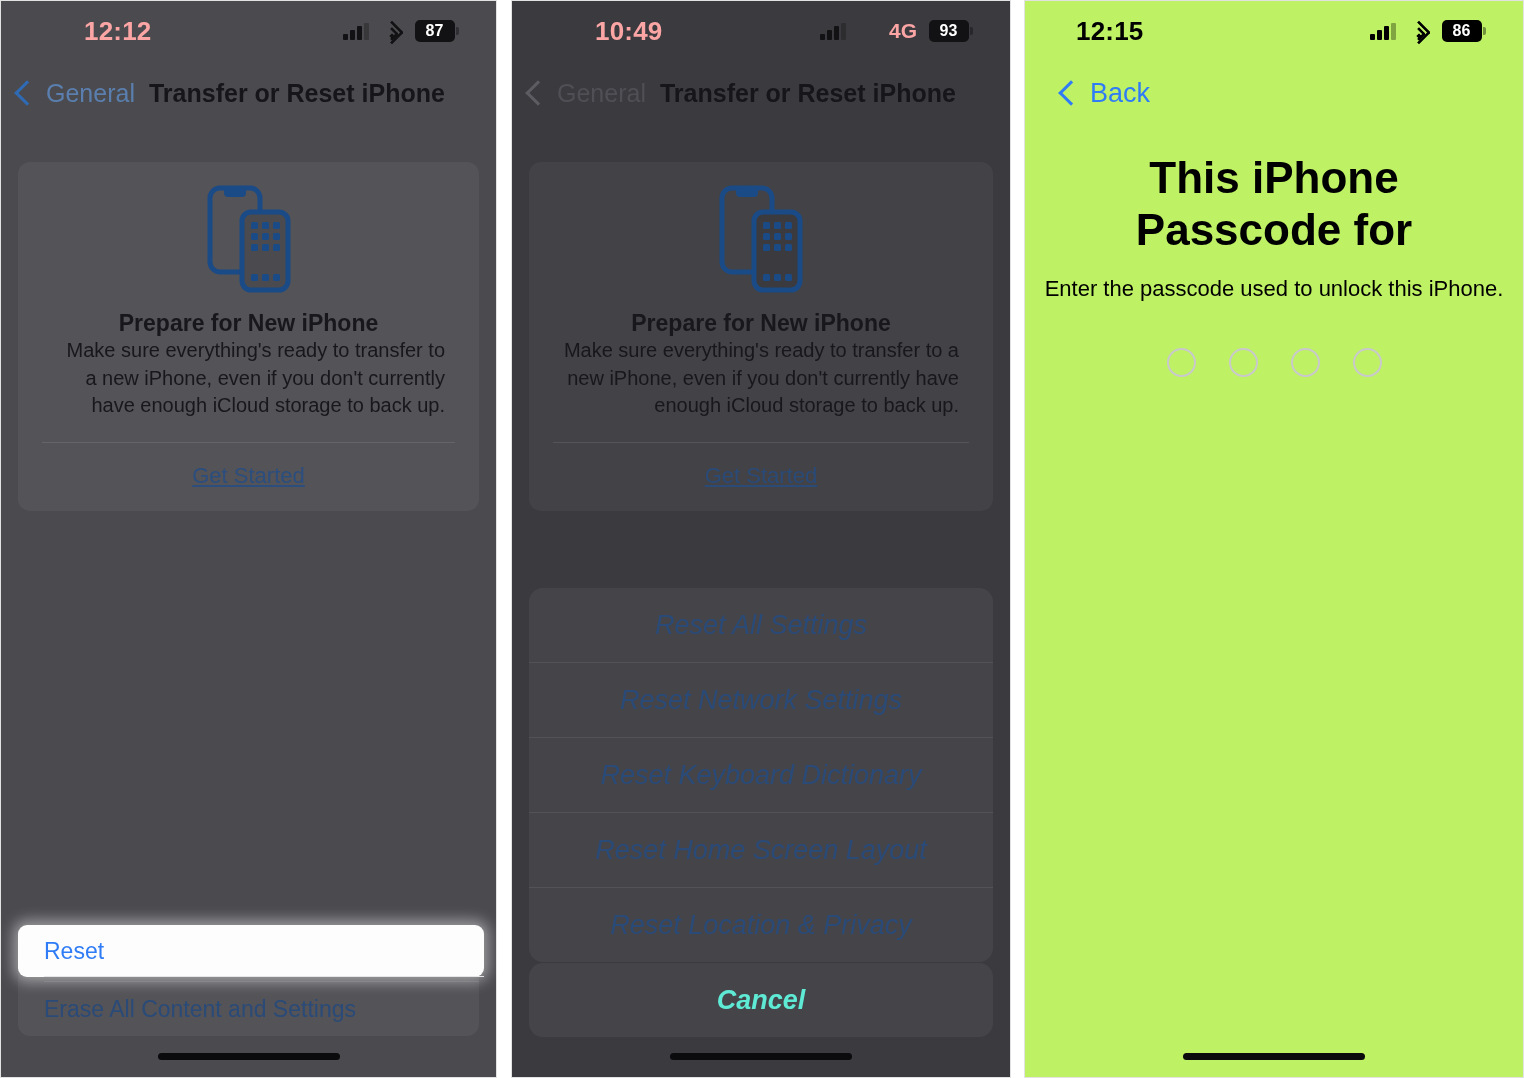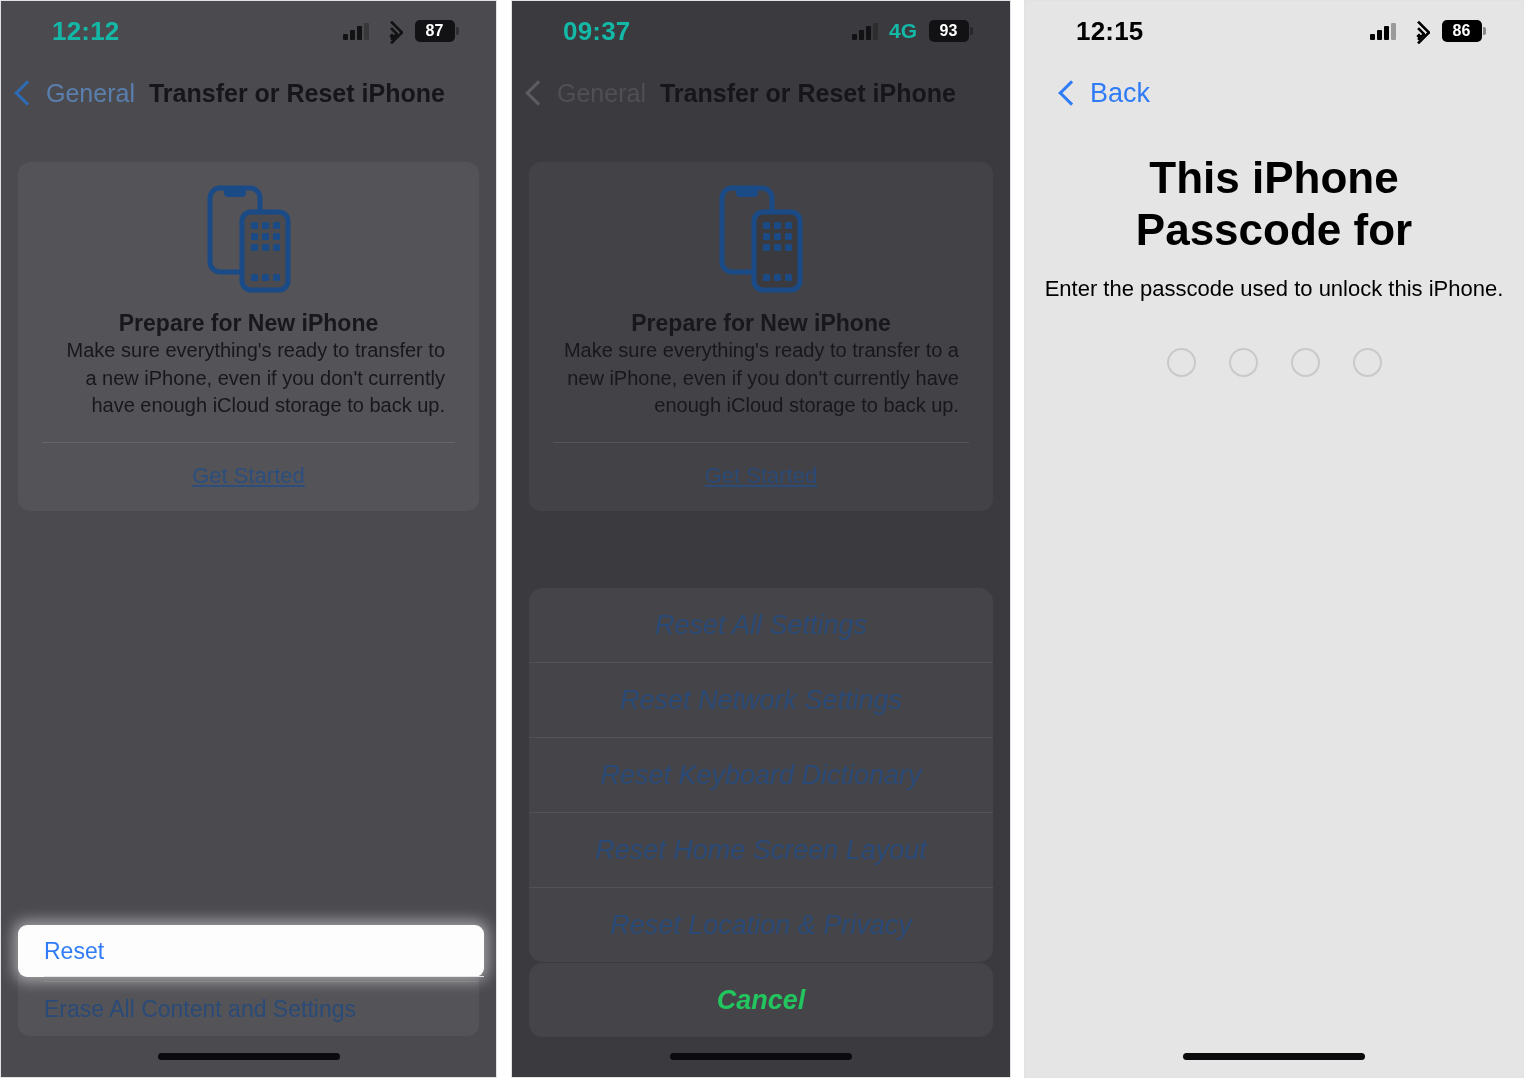--- a/index.html
+++ b/index.html
@@ -8,21 +8,21 @@
     background: #ffffff;
     font-family: "Liberation Sans", sans-serif;
     overflow: hidden;
   }
   .stage { position: relative; width: 1524px; height: 1078px; background: #fff; }
 
   
   .panel { position: absolute; top: 0; height: 1078px; overflow: hidden; }
   #panel-1 { left: 0px;    width: 497px; background: #4a4a4f; }
   #panel-2 { left: 511px;  width: 500px; background: #3a3a3f; }
-  #panel-3 { left: 1024px; width: 500px; background: #e5e5e5; }
+  #panel-3 { left: 1024px; width: 500px; background: #bef264; }
   .panel-border { position:absolute; inset:0; border:1px solid #e2e2e2; pointer-events:none; }
 
   
   .statusbar {
     position: absolute; top: 0; left: 0; right: 0; height: 62px;
     display: flex; align-items: center; justify-content: space-between;
     padding: 0 38px 0 52px;
   }
   .status-time { font-size: 26px; font-weight: bold; letter-spacing: .2px; }
   .status-right { display: flex; align-items: center; gap: 11px; }
@@ -44,21 +44,21 @@
   .wifi b.c { width: 4px;  height: 4px;  top: 12px; border-width: 4px 4px 0 0; border-radius:0 2px 0 0; }
   .batt { position: relative; display: flex; align-items: center; }
   .batt .body {
     min-width: 40px; height: 22px; border-radius: 5px;
     display: flex; align-items: center; justify-content: center;
     font-size: 16px; font-weight: bold; padding: 0 4px;
   }
   .batt .cap { width: 3px; height: 8px; border-radius: 0 2px 2px 0; margin-left: 1.5px; }
 
   
-  .dark .status-time, .dark .netlabel { color: #14b8a6; }
+  .dark .status-time, .dark .netlabel { color: #fca5a5; margin-left: 32px; }
   .dark .sig i { background: #121214; }
   .dark .wifi b { border-color: #121214; }
   .dark .batt .body { background: #121214; color: #ffffff; }
   .dark .batt .cap { background: rgba(18,18,20,.45); }
   
   .light .status-time, .light .netlabel { color: #000000; }
   .light .sig i { background: #000000; }
   .light .wifi b { border-color: #000000; }
   .light .batt .body { background: #000000; color: #ffffff; }
   .light .batt .cap { background: rgba(0,0,0,.4); }
@@ -116,21 +116,21 @@
   .sheet-group { background: rgba(255,255,255,.055); border-radius: 14px;
                  overflow: hidden; font-style: italic; }
   .sheet-item { height: 74px; display: flex; align-items: center;
                 justify-content: center; font-size: 27px; color: #2a4a78; }
   .sheet-div { height: 1px; background: rgba(255,255,255,.08); }
   #sheet-main { top: 588px; }
   #sheet-clip { position: absolute; left: 18px; right: 18px; top: 940px;
                 height: 16px; overflow: hidden; }
   #sheet-clip .sheet-item { height: 74px; margin-top: -58px; }
   #sheet-cancel { top: 963px; }
-  #sheet-cancel .sheet-item { font-weight: bold; color: #22c55e; }
+  #sheet-cancel .sheet-item { font-weight: bold; color: #5eead4; }
 
   
   .pc-title { position: absolute; left: 0; right: 0; top: 152px;
               text-align: center; font-size: 44px; font-weight: bold;
               line-height: 1.18; color: #000; }
   .pc-sub { position: absolute; left: 0; right: 0; top: 276px;
             text-align: center; font-size: 22px; color: #000; }
   .pc-dots { position: absolute; left: 0; right: 0; top: 348px;
              display: flex; justify-content: center; gap: 33px; }
   .pc-dot { width: 29px; height: 29px; border-radius: 50%;
@@ -215,21 +215,21 @@
       <div class="spot-under"></div>
     </div>
 
     <div class="home-ind"></div>
   </div>
 
   <div class="panel dark" id="panel-2">
     <div class="panel-border"></div>
 
     <div class="statusbar">
-      <div class="status-time">09:37</div>
+      <div class="status-time">10:49</div>
       <div class="status-right">
         <span class="sig">
             <i></i>
             <i></i>
             <i></i>
             <i></i>
           </span>
         <span class="netlabel">4G</span>
         <span class="batt">
           <span class="body">93</span>

